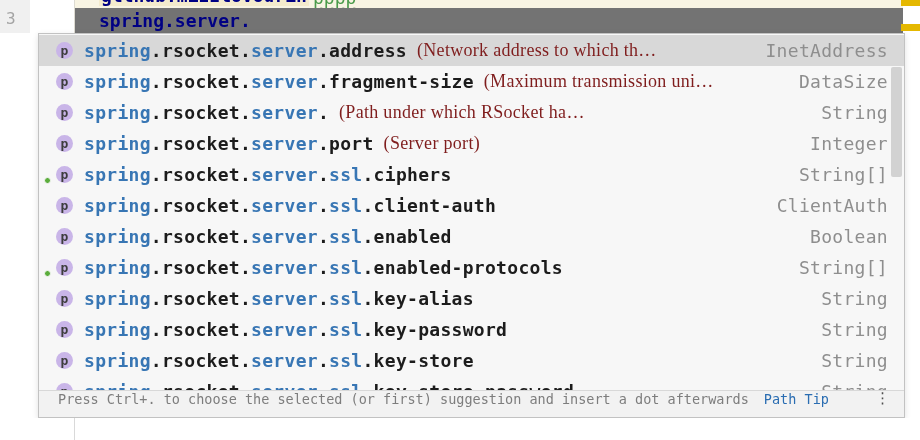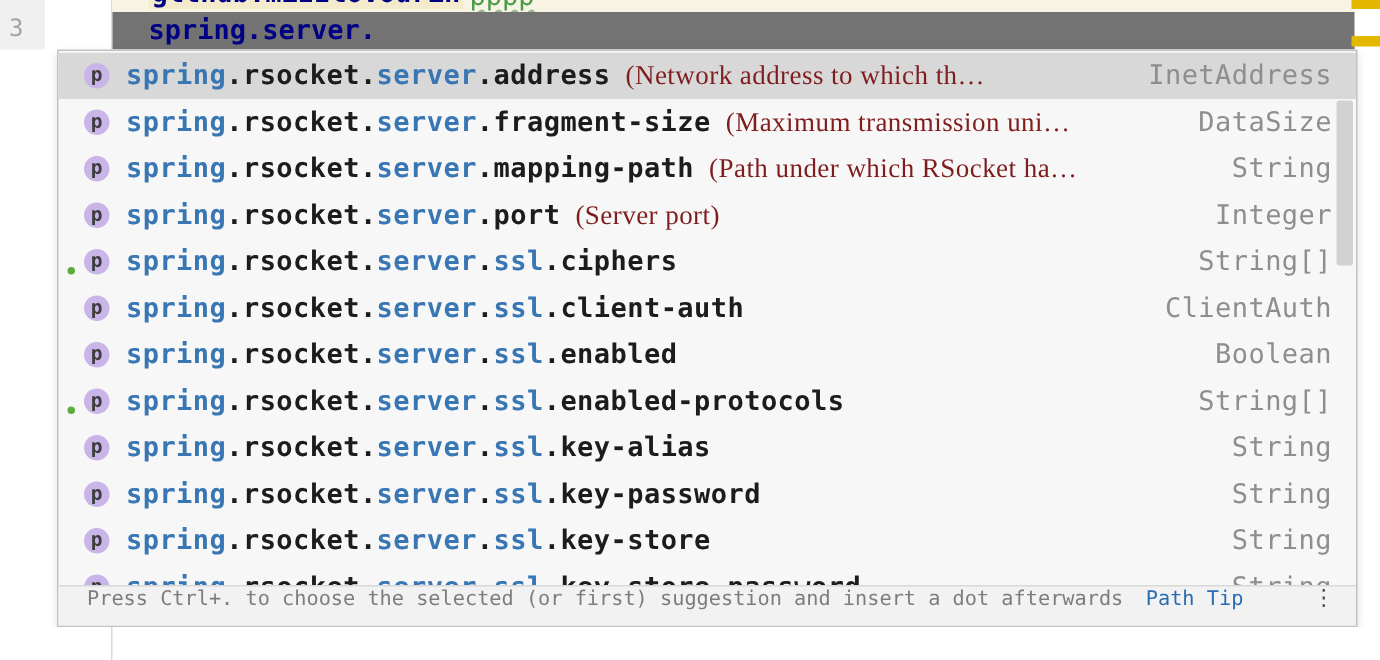--- a/index.html
+++ b/index.html
@@ -75,21 +75,21 @@
     <span id="line3-text">spring.server.</span>
   </div>
 
   <div class="abs stripe-mark" id="stripe-mark-1"></div>
   <div class="abs stripe-mark" id="stripe-mark-2"></div>
 
   <div class="abs" id="popup">
     <div id="rows">
         <div class="row sel"><span class="p-icon">p</span><span class="seg-m">spring</span><span class="seg-u">.</span><span class="seg-u">rsocket</span><span class="seg-u">.</span><span class="seg-m">server</span><span class="seg-u">.</span><span class="seg-u">address</span><span class="desc">(Network address to which th…</span><span class="type">InetAddress</span></div>
         <div class="row"><span class="p-icon">p</span><span class="seg-m">spring</span><span class="seg-u">.</span><span class="seg-u">rsocket</span><span class="seg-u">.</span><span class="seg-m">server</span><span class="seg-u">.</span><span class="seg-u">fragment-size</span><span class="desc">(Maximum transmission uni…</span><span class="type">DataSize</span></div>
-        <div class="row"><span class="p-icon">p</span><span class="seg-m">spring</span><span class="seg-u">.</span><span class="seg-u">rsocket</span><span class="seg-u">.</span><span class="seg-m">server</span><span class="seg-u">.</span><span class="seg-u">mapping-path</span><span class="desc">(Path under which RSocket ha…</span><span class="type">String</span></div>
+        <div class="row"><span class="p-icon">p</span><span class="seg-m">spring</span><span class="seg-u">.</span><span class="seg-u">rsocket</span><span class="seg-u">.</span><span class="seg-m">server</span><span class="seg-u">.</span><span class="desc">(Path under which RSocket ha…</span><span class="type">String</span></div>
         <div class="row"><span class="p-icon">p</span><span class="seg-m">spring</span><span class="seg-u">.</span><span class="seg-u">rsocket</span><span class="seg-u">.</span><span class="seg-m">server</span><span class="seg-u">.</span><span class="seg-u">port</span><span class="desc">(Server port)</span><span class="type">Integer</span></div>
         <div class="row"><span class="p-icon">p<span class="green-dot"></span></span><span class="seg-m">spring</span><span class="seg-u">.</span><span class="seg-u">rsocket</span><span class="seg-u">.</span><span class="seg-m">server</span><span class="seg-u">.</span><span class="seg-m">ssl</span><span class="seg-u">.</span><span class="seg-u">ciphers</span><span class="type">String[]</span></div>
         <div class="row"><span class="p-icon">p</span><span class="seg-m">spring</span><span class="seg-u">.</span><span class="seg-u">rsocket</span><span class="seg-u">.</span><span class="seg-m">server</span><span class="seg-u">.</span><span class="seg-m">ssl</span><span class="seg-u">.</span><span class="seg-u">client-auth</span><span class="type">ClientAuth</span></div>
         <div class="row"><span class="p-icon">p</span><span class="seg-m">spring</span><span class="seg-u">.</span><span class="seg-u">rsocket</span><span class="seg-u">.</span><span class="seg-m">server</span><span class="seg-u">.</span><span class="seg-m">ssl</span><span class="seg-u">.</span><span class="seg-u">enabled</span><span class="type">Boolean</span></div>
         <div class="row"><span class="p-icon">p<span class="green-dot"></span></span><span class="seg-m">spring</span><span class="seg-u">.</span><span class="seg-u">rsocket</span><span class="seg-u">.</span><span class="seg-m">server</span><span class="seg-u">.</span><span class="seg-m">ssl</span><span class="seg-u">.</span><span class="seg-u">enabled-protocols</span><span class="type">String[]</span></div>
         <div class="row"><span class="p-icon">p</span><span class="seg-m">spring</span><span class="seg-u">.</span><span class="seg-u">rsocket</span><span class="seg-u">.</span><span class="seg-m">server</span><span class="seg-u">.</span><span class="seg-m">ssl</span><span class="seg-u">.</span><span class="seg-u">key-alias</span><span class="type">String</span></div>
         <div class="row"><span class="p-icon">p</span><span class="seg-m">spring</span><span class="seg-u">.</span><span class="seg-u">rsocket</span><span class="seg-u">.</span><span class="seg-m">server</span><span class="seg-u">.</span><span class="seg-m">ssl</span><span class="seg-u">.</span><span class="seg-u">key-password</span><span class="type">String</span></div>
         <div class="row"><span class="p-icon">p</span><span class="seg-m">spring</span><span class="seg-u">.</span><span class="seg-u">rsocket</span><span class="seg-u">.</span><span class="seg-m">server</span><span class="seg-u">.</span><span class="seg-m">ssl</span><span class="seg-u">.</span><span class="seg-u">key-store</span><span class="type">String</span></div>
         <div class="row"><span class="p-icon">p</span><span class="seg-m">spring</span><span class="seg-u">.</span><span class="seg-u">rsocket</span><span class="seg-u">.</span><span class="seg-m">server</span><span class="seg-u">.</span><span class="seg-m">ssl</span><span class="seg-u">.</span><span class="seg-u">key-store-password</span><span class="type">String</span></div>
       </div>

